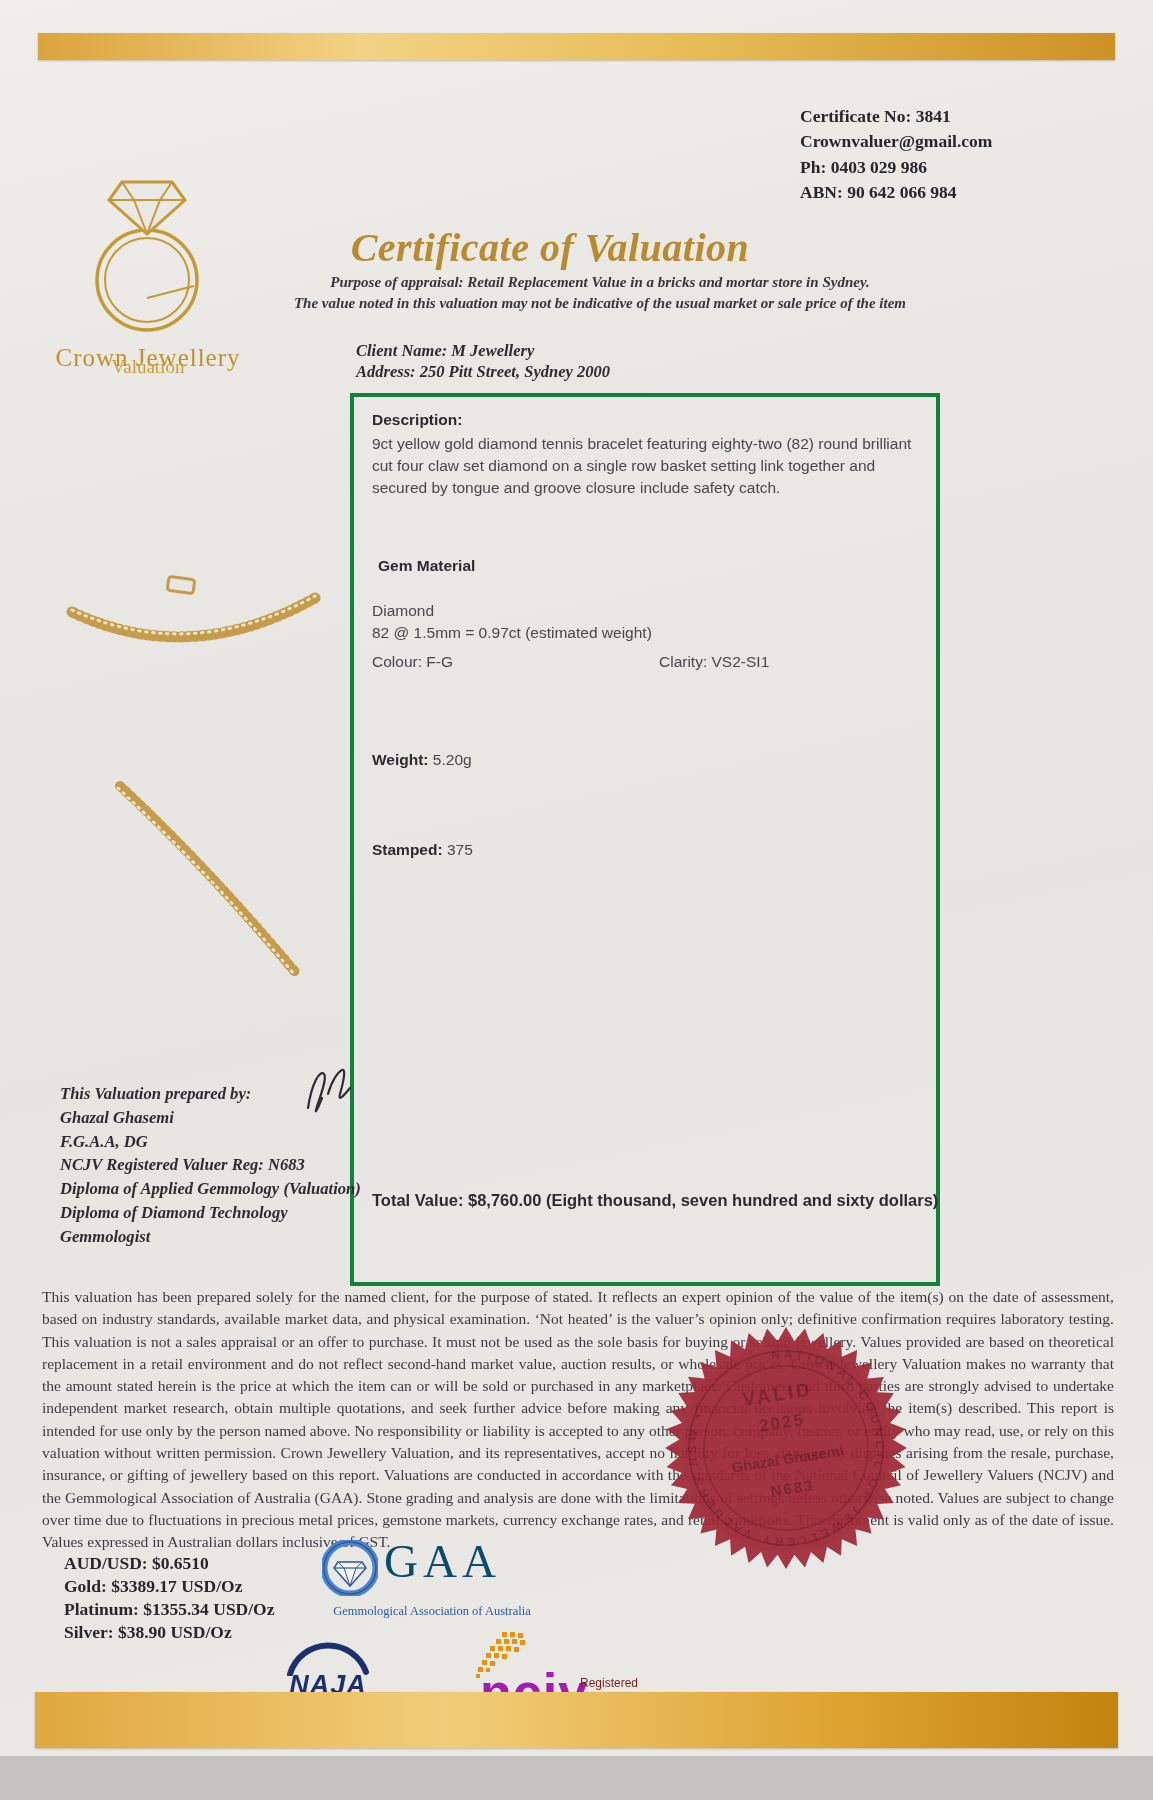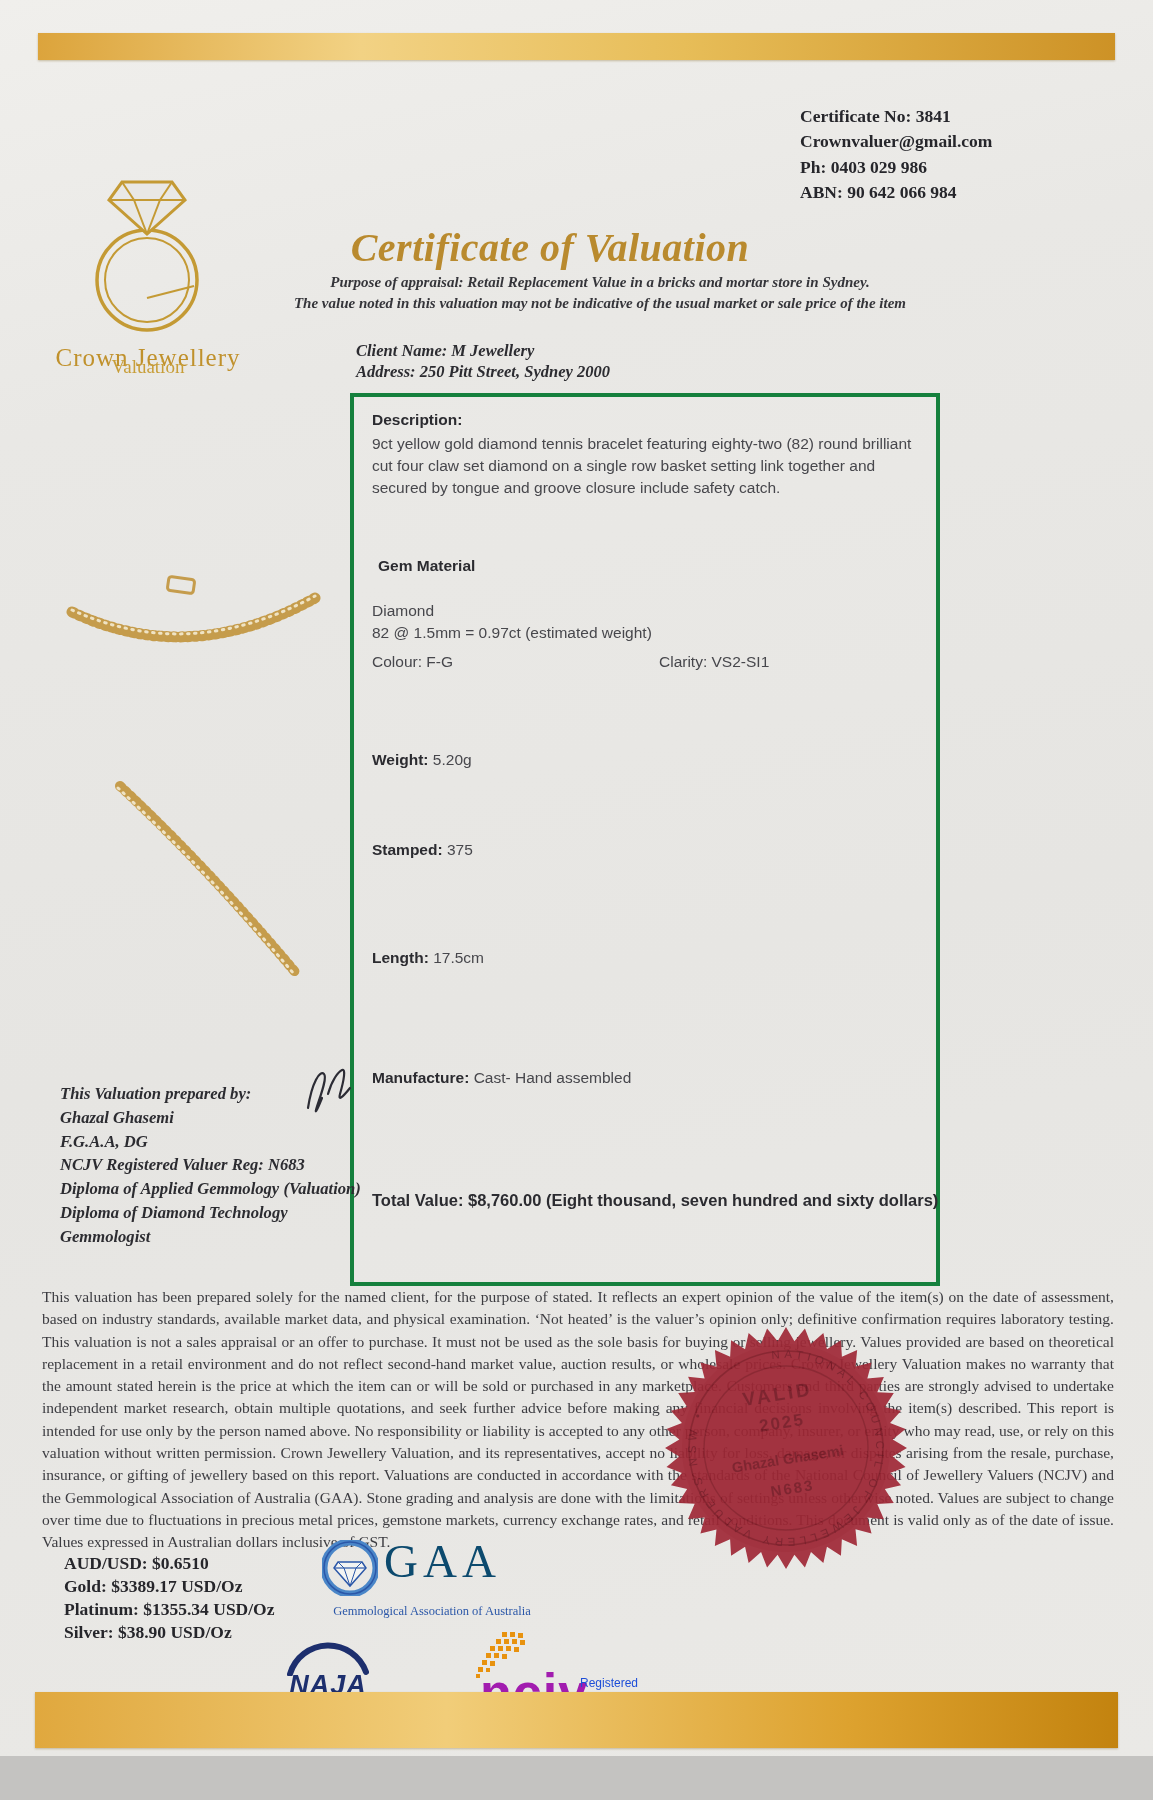--- a/index.html
+++ b/index.html
@@ -65,21 +65,21 @@
      font-size:12.5px;color:#2b57a8;font-family:"Liberation Serif",serif;}
   #naja{left:278px;top:1642px;width:100px;text-align:center;}
   #naja-acronym{position:absolute;left:0;top:28px;width:100px;font-style:italic;font-weight:bold;
      font-size:27px;color:#1d2f6e;font-family:"Liberation Sans",sans-serif;letter-spacing:1px;}
   #naja-caption{position:absolute;left:2px;top:62px;width:96px;font-size:7.5px;line-height:9px;
      color:#1d2f6e;font-weight:bold;font-family:"Liberation Sans",sans-serif;}
   #ncjv{left:452px;top:1638px;width:180px;}
   #ncjv-acronym{position:absolute;left:28px;top:24px;font-size:52px;font-weight:bold;
      color:#a21caf;font-family:"Liberation Sans",sans-serif;letter-spacing:1px;}
   #ncjv-caption{position:absolute;left:128px;top:38px;width:70px;font-size:12px;line-height:14px;
-     color:#1d4ed8;font-family:"Liberation Sans",sans-serif;}
+     color:#7f1d1d;font-family:"Liberation Sans",sans-serif;}
 
   
   #seal{left:664px;top:1324px;width:244px;height:248px;transform:rotate(-9deg);opacity:.93;}
   #seal text{fill:#6e1420;opacity:.8;font-family:"Liberation Sans",sans-serif;}
 
   .gray-bottom{left:0;top:1756px;width:1153px;height:44px;background:#c4c3c1;}
 </style>
 </head>
 <body>
 
@@ -123,22 +123,20 @@
   <div class="abs" id="details-box">
     <div class="row lbl" style="top:12px;">Description:</div>
     <div class="row" style="top:36px;">9ct yellow gold diamond tennis bracelet featuring eighty-two (82) round brilliant cut four claw set diamond on a single row basket setting link together and secured by tongue and groove closure include safety catch.</div>
     <div class="row lbl" style="top:158px;left:24px;">Gem Material</div>
     <div class="row" style="top:203px;">Diamond</div>
     <div class="row" style="top:225px;">82 @ 1.5mm = 0.97ct (estimated weight)</div>
     <div class="row" style="top:254px;">Colour: F-G</div>
     <div class="row" style="top:254px;left:305px;">Clarity: VS2-SI1</div>
     <div class="row" style="top:352px;"><b>Weight:</b><span> 5.20g</span></div>
     <div class="row" style="top:442px;"><b>Stamped:</b><span> 375</span></div>
-    <div class="row" style="top:550px;"><b>Length:</b><span> 17.5cm</span></div>
-    <div class="row" style="top:670px;"><b>Manufacture:</b><span> Cast- Hand assembled</span></div>
     <div class="row lbl" style="top:792px;white-space:nowrap;font-size:16.5px;">Total Value: $8,760.00 (Eight thousand, seven hundred and sixty dollars)</div>
   </div>
 
   <svg class="abs bracelet" style="left:50px;top:540px;" width="285" height="170" viewBox="0 0 285 170">
     <path d="M 22 72 Q 140 128 265 58" stroke-width="11" stroke-dasharray="2.5 4.5" stroke-linecap="round"></path>
     <path class="glint" d="M 22 70 Q 140 124 265 56" stroke-width="3" stroke-dasharray="1.5 5.5" stroke-linecap="round"></path>
     <rect x="118" y="38" width="26" height="14" rx="3" fill="none" stroke="#c59c4c" stroke-width="3" transform="rotate(8 131 45)"></rect>
   </svg>
 
   <svg class="abs bracelet" style="left:88px;top:758px;" width="235" height="235" viewBox="0 0 235 235">

